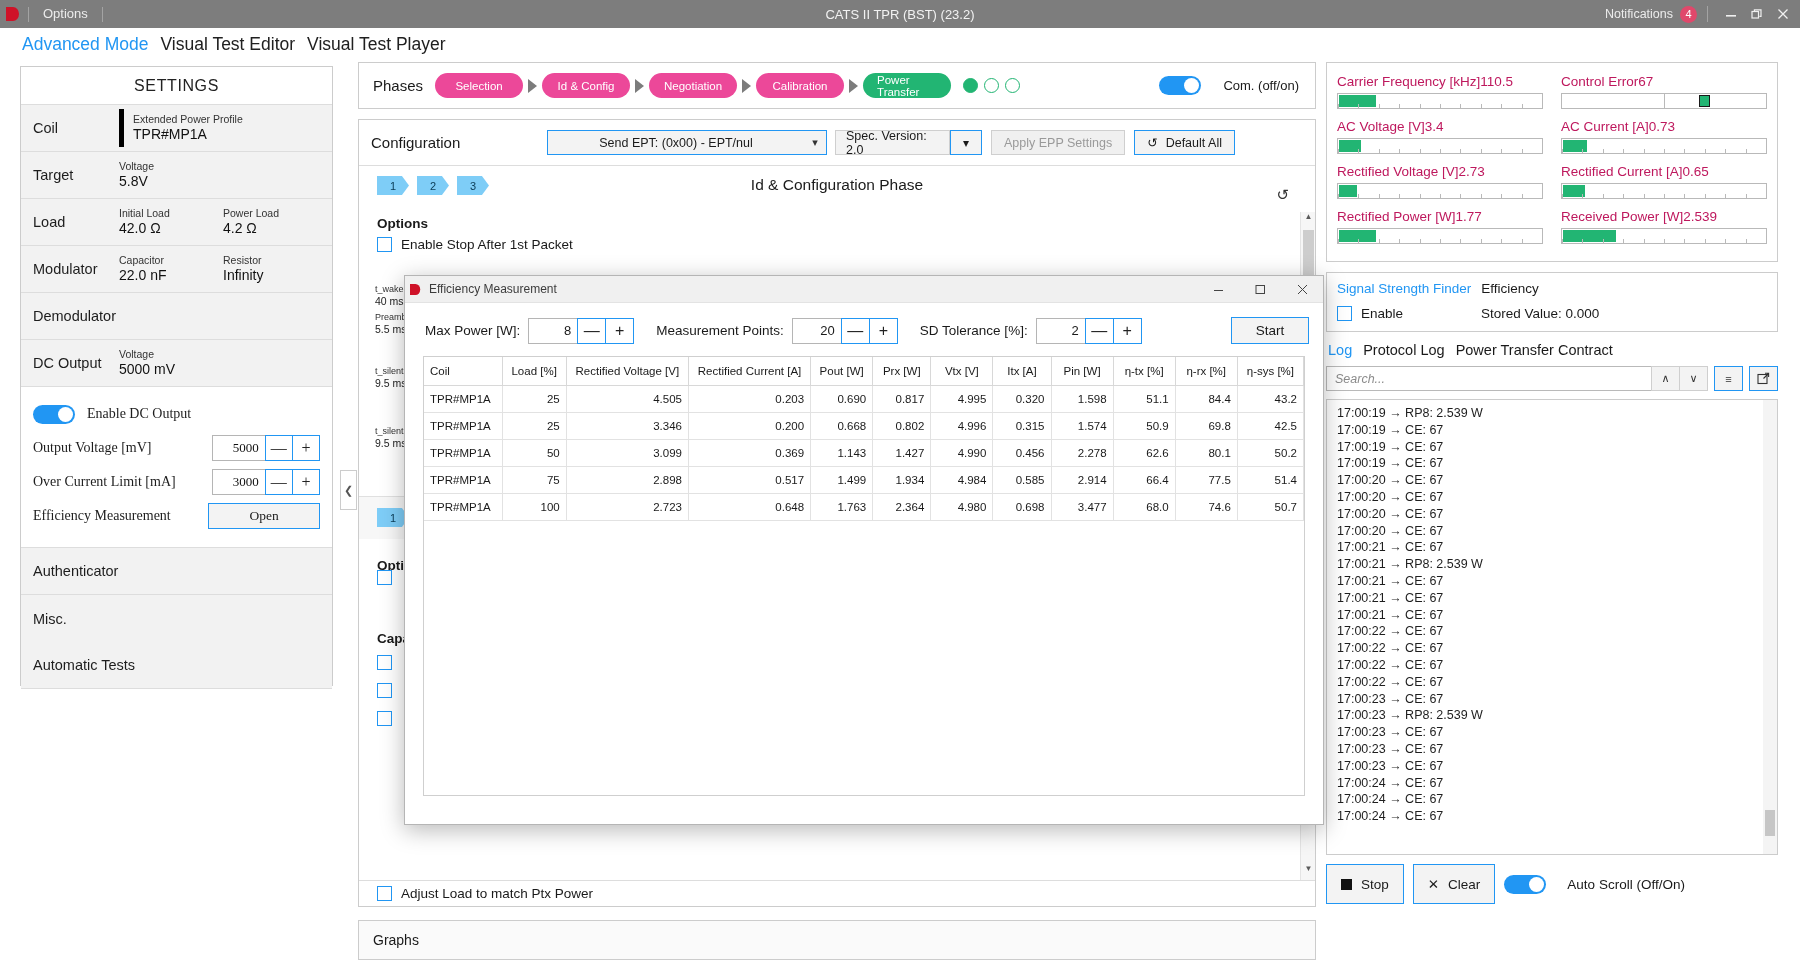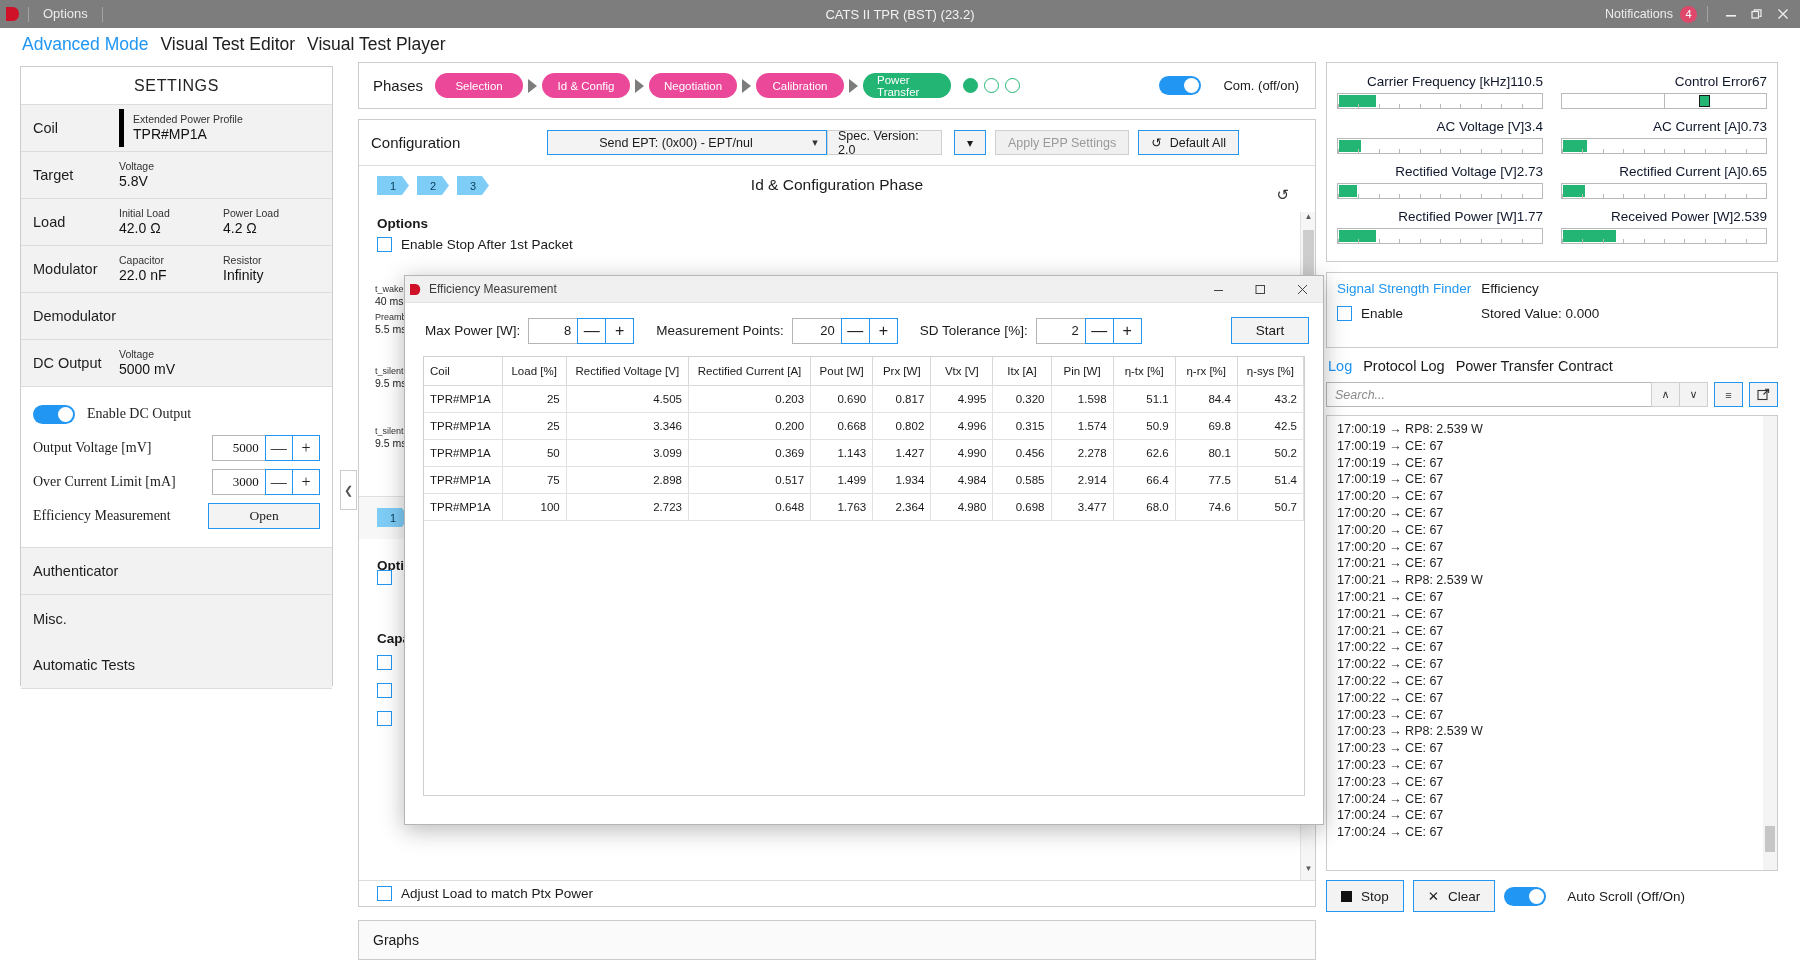--- a/index.html
+++ b/index.html
@@ -132,21 +132,21 @@
     border-bottom: 1px solid #ddd;
   }
   #config-head .ctitle { font-size: 15px; width: 176px; }
   .combo {
     height: 25px; border: 1px solid #2196f3; background: #f3f3f3; display: flex;
     align-items: center; font-size: 12.5px; position: relative;
   }
   .combo .txt { flex: 1; text-align: center; }
   .combo .chev { width: 22px; text-align: center; font-size: 11px; color: #333; }
   .combo2 {
-    height: 25px; display: flex; align-items: center;  gap: 12px;
+    height: 25px; display: flex; align-items: center; margin-left: 8px;
   }
   .combo2 .txtbox {
     height: 25px; border: 1px solid #cfcfcf; background: #f3f3f3;
     display:flex; align-items:center; padding: 0 10px; font-size: 12.5px; width: 115px;
   }
   .combo2 .chevbox {
     width: 32px; height: 25px; border: 1px solid #2196f3; background: #f3f3f3;
     display: flex; align-items: center; justify-content: center; font-size: 12px;
   }
   .grybtn {
@@ -196,32 +196,32 @@
     position: absolute; left: 358px; top: 920px; width: 958px; height: 40px;
     border: 1px solid #ccc; background: #fafafa; display: flex; align-items: center;
     padding-left: 14px; font-size: 14px;
   }
 
   
   #right { position: absolute; left: 1326px; top: 62px; width: 452px; }
   #meters { border: 1px solid #ccc; background: #fff; padding: 8px 10px 12px 10px; display: grid;
     grid-template-columns: 1fr 1fr; gap: 2px 18px; }
   .meter { padding: 3px 0 5px 0; }
-  .meter .mr { display: flex; justify-content: flex-end; font-size: 13.5px; color: #0f172a; }
+  .meter .mr { display: flex; justify-content: flex-start; font-size: 13.5px; color: #be185d; }
   .meter .bar {
     margin-top: 4px; height: 16px; border: 1px solid #b9b9b9; background: #fff; position: relative;
     overflow: hidden;
   }
   .meter .fill { position: absolute; left: 1px; top: 1px; bottom: 1px; background: #22b573; }
   .ticks { position: absolute; left: 0; right: 0; bottom: 0; height: 5px; }
   .ticks i { position: absolute; bottom: 0; width: 1px; height: 4px; background: #b9b9b9; }
   .meter .center-line { position: absolute; left: 50%; top: 0; bottom: 0; width: 1px; background: #b9b9b9; }
   .meter .needle { position: absolute; top: 1px; bottom: 1px; width: 11px; background: #22b573; border: 1.4px solid #1a1a1a; }
 
-  #ssf { margin-top: 10px; border: 1px solid #ccc; background: #fff; padding: 8px 10px 26px 10px; }
+  #ssf { margin-top: 10px; border: 1px solid #ccc; background: #fff; padding: 8px 10px 10px 10px; }
   #ssf .tabs { display: flex; gap: 10px; font-size: 13.5px; }
   #ssf .tabs .t.active { color: #2196f3; }
   #ssf .row { display: flex; align-items: center; margin-top: 10px; font-size: 13.5px; }
   #ssf .stored { margin-left: 78px; }
 
   #logsec { margin-top: 10px; }
   #logsec .tabs { display: flex; gap: 11px; font-size: 14.5px; padding-left: 2px; }
   #logsec .tabs .t.active { color: #2196f3; }
   #logtools { display: flex; align-items: center; margin-top: 8px; gap: 0; }
   #searchbox {
@@ -238,21 +238,21 @@
   #loglist {
     margin-top: 8px; height: 456px; border: 1px solid #cccccc; background: #fff;
     position: relative; overflow: hidden;
   }
   #loglist .inner { padding: 5px 0 0 10px; }
   .logline { font-size: 12.5px; color: #1e1e1e; line-height: 16.8px; white-space: nowrap; }
   #loglist .sb { position: absolute; right: 0; top: 0; bottom: 0; width: 14px; background: #f4f4f4; }
   #loglist .sb .th { position: absolute; right: 2px; width: 10px; height: 26px; background: #c6c6c6; bottom: 18px; }
   #logbtns { margin-top: 9px; display: flex; align-items: center; gap: 9px; }
   .lbtn {
-    height: 32px; border: 1px solid #2196f3; background: #f3f3f3; display: flex;
+    height: 40px; border: 1px solid #2196f3; background: #f3f3f3; display: flex;
     align-items: center; justify-content: center; gap: 9px; padding: 0 14px; font-size: 13.5px;
   }
   .sqico { width: 11px; height: 11px; background: #111; }
 
   
   #dialog {
     position: absolute; left: 404px; top: 275px; width: 920px; height: 550px;
     background: #fff; border: 1px solid #b5b5b5; box-shadow: 0 5px 22px rgba(0,0,0,.28);
   }
   #dlg-title {

